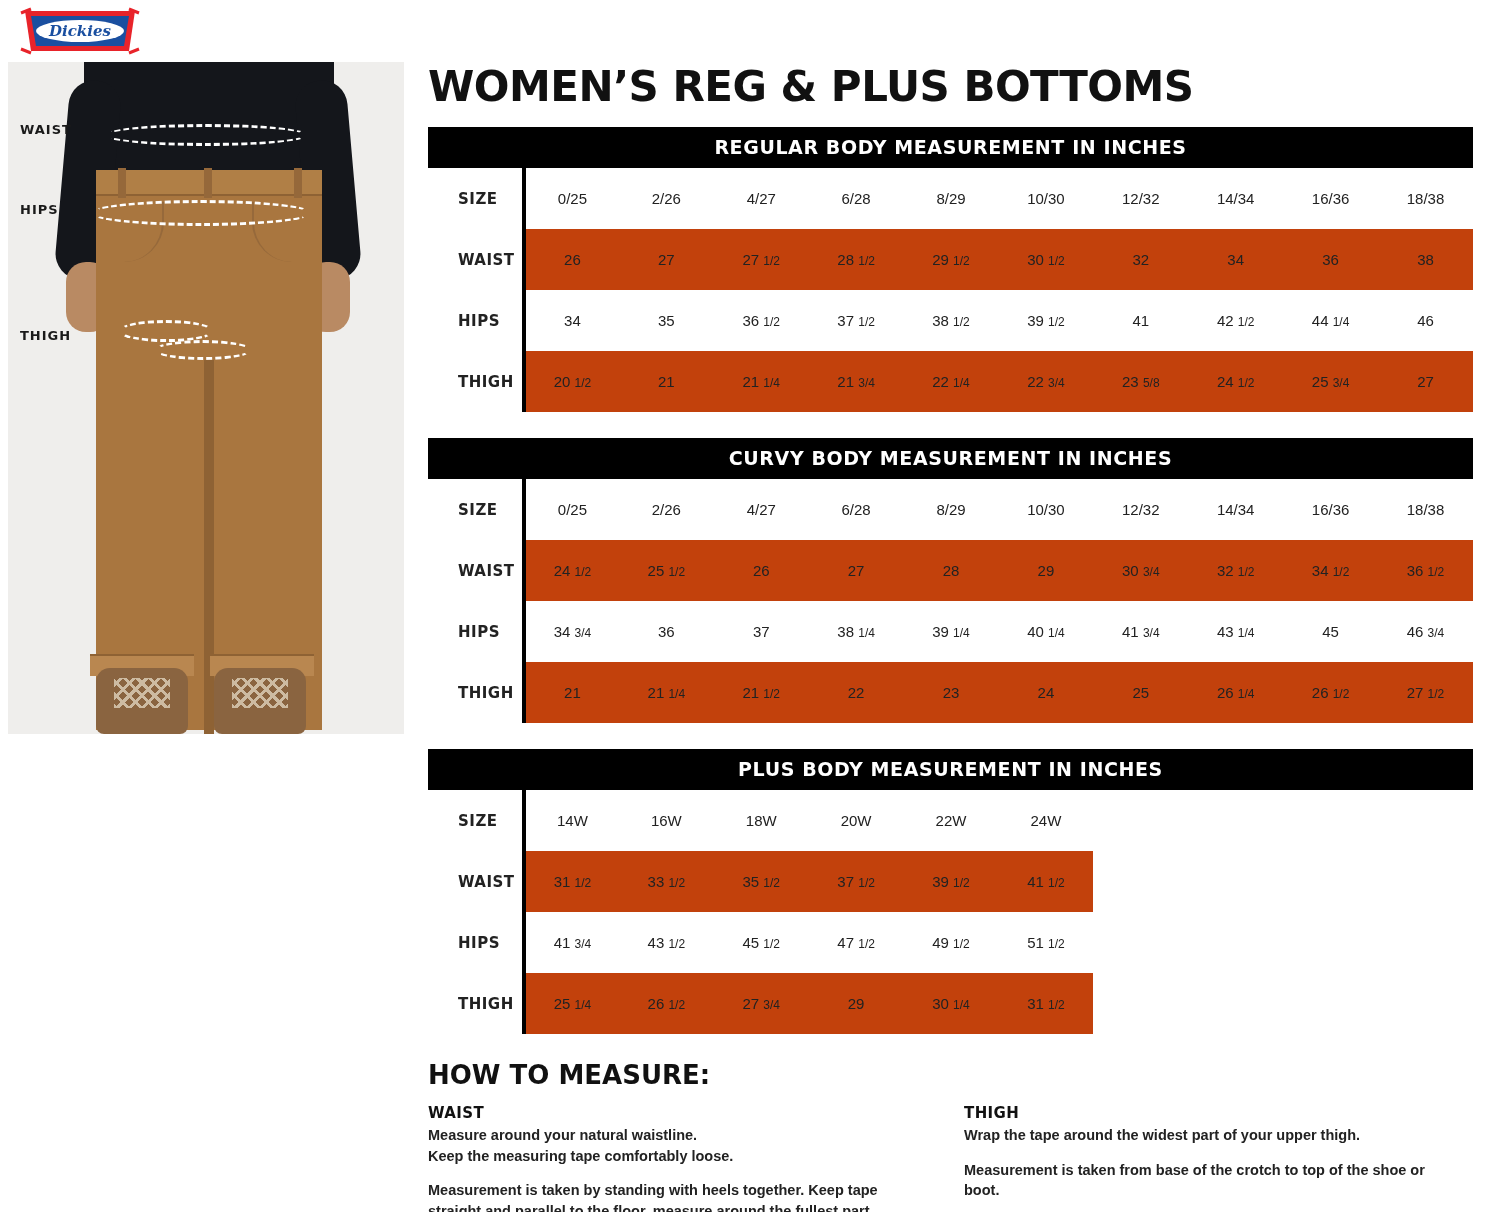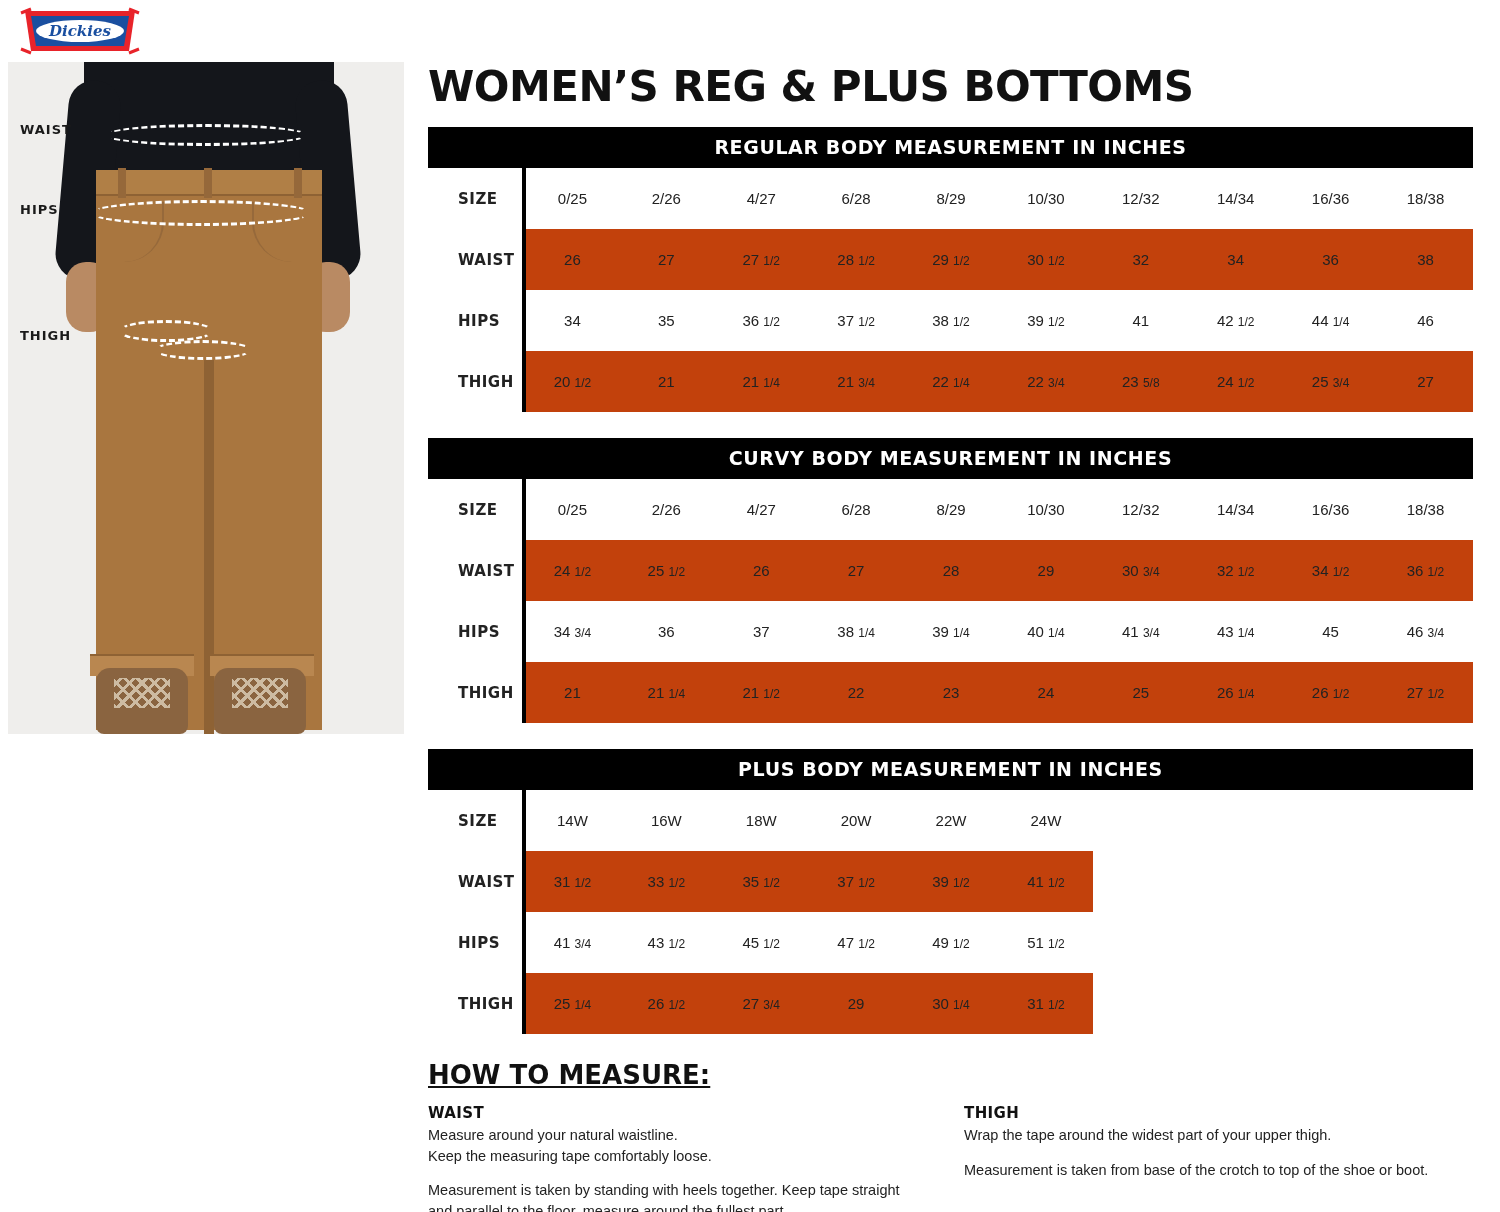--- a/index.html
+++ b/index.html
@@ -202,40 +202,40 @@
   .howto {
     margin-top: 8px;
   }
   .howto h2 {
     font-size: 26px;
     font-weight: bold;
     font-family: "DejaVu Sans", sans-serif;
     letter-spacing: 0px;
     margin-bottom: 14px;
     color: #111;
-    text-decoration: underline;
   }
   .howto-cols {
     display: flex;
     gap: 46px;
   }
   .howto-col { width: 490px; }
   .howto-item { margin-bottom: 14px; }
   .howto-item h3 {
     font-size: 15px;
     font-weight: bold;
     letter-spacing: 0.4px;
     font-family: "DejaVu Sans", sans-serif;
     margin-bottom: 3px;
     color: #111;
   }
   .howto-item p {
     font-size: 14.5px;
     line-height: 1.42;
     color: #222;
+    font-weight: bold;
   }
 </style>
 </head>
 <body>
 
 <div class="page">
 
   <div class="header">
     <div class="logo-wrap">
       <div class="logo">

